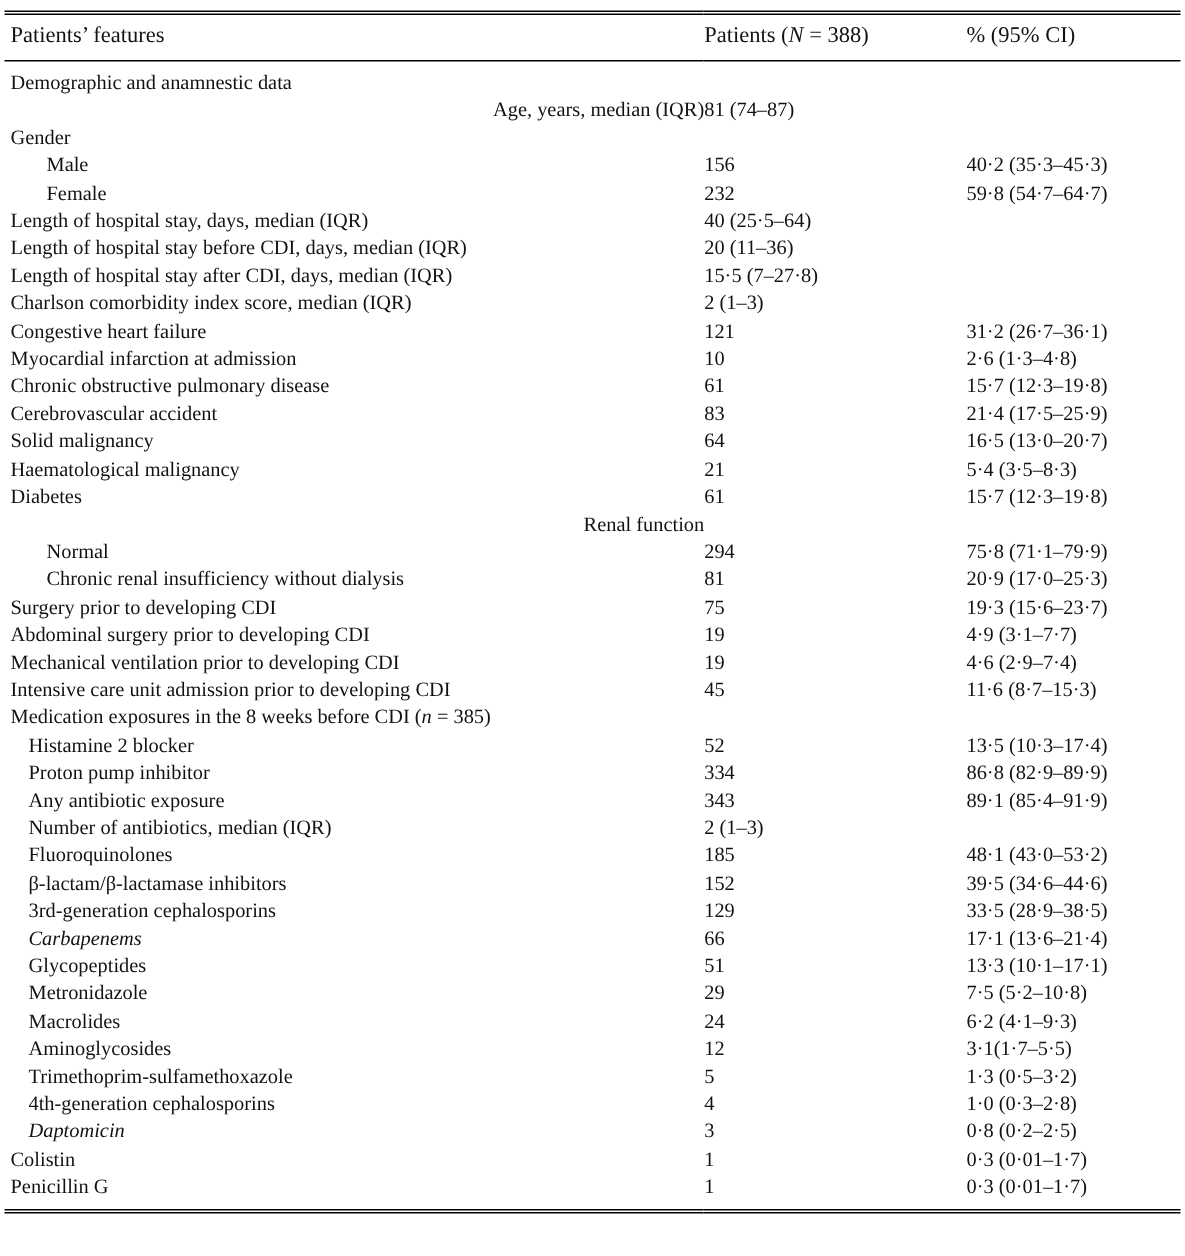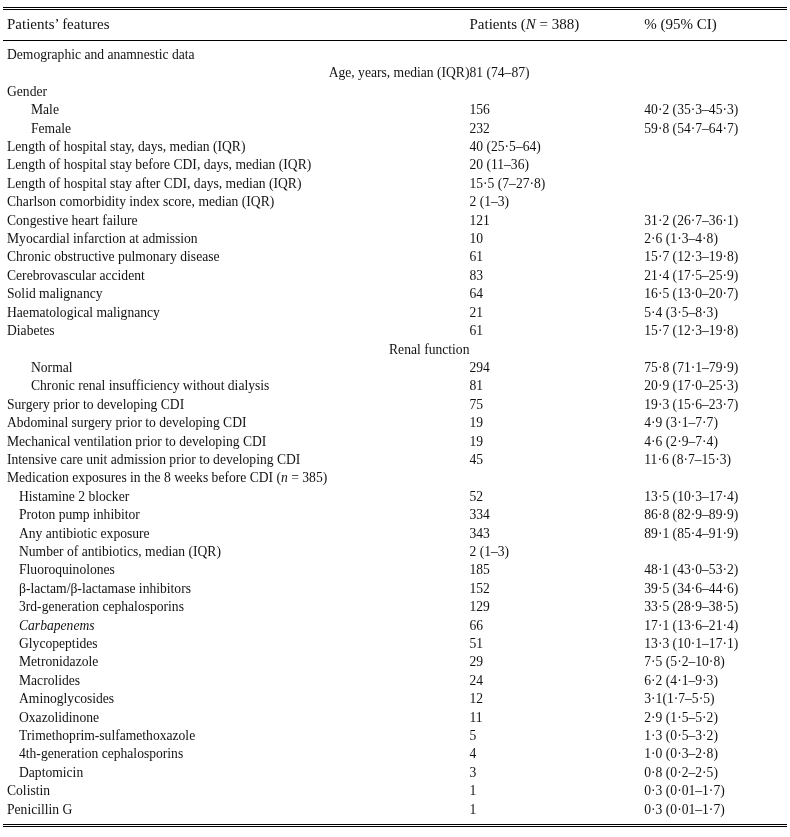--- a/index.html
+++ b/index.html
@@ -232,36 +232,31 @@
           <td style="padding-left: 16px;">Macrolides</td>
           <td>24</td>
           <td>6·2 (4·1–9·3)</td>
         </tr>
         <tr>
           <td style="padding-left: 16px;">Aminoglycosides</td>
           <td>12</td>
           <td>3·1(1·7–5·5)</td>
         </tr>
         <tr>
-          <td style="padding-left: 16px;">Oxazolidinone</td>
-          <td>11</td>
-          <td>2·9 (1·5–5·2)</td>
-        </tr>
-        <tr>
           <td style="padding-left: 16px;">Trimethoprim-sulfamethoxazole</td>
           <td>5</td>
           <td>1·3 (0·5–3·2)</td>
         </tr>
         <tr>
           <td style="padding-left: 16px;">4th-generation cephalosporins</td>
           <td>4</td>
           <td>1·0 (0·3–2·8)</td>
         </tr>
         <tr>
-          <td style="padding-left: 16px;">Daptomicin</td>
+          <td style="padding-left: 16px; font-style: italic;">Daptomicin</td>
           <td>3</td>
           <td>0·8 (0·2–2·5)</td>
         </tr>
         <tr>
           <td style="padding-left: 4px; margin-left: 44px;">Colistin</td>
           <td>1</td>
           <td>0·3 (0·01–1·7)</td>
         </tr>
         <tr>
           <td style="padding-left: 4px;">Penicillin G</td>

